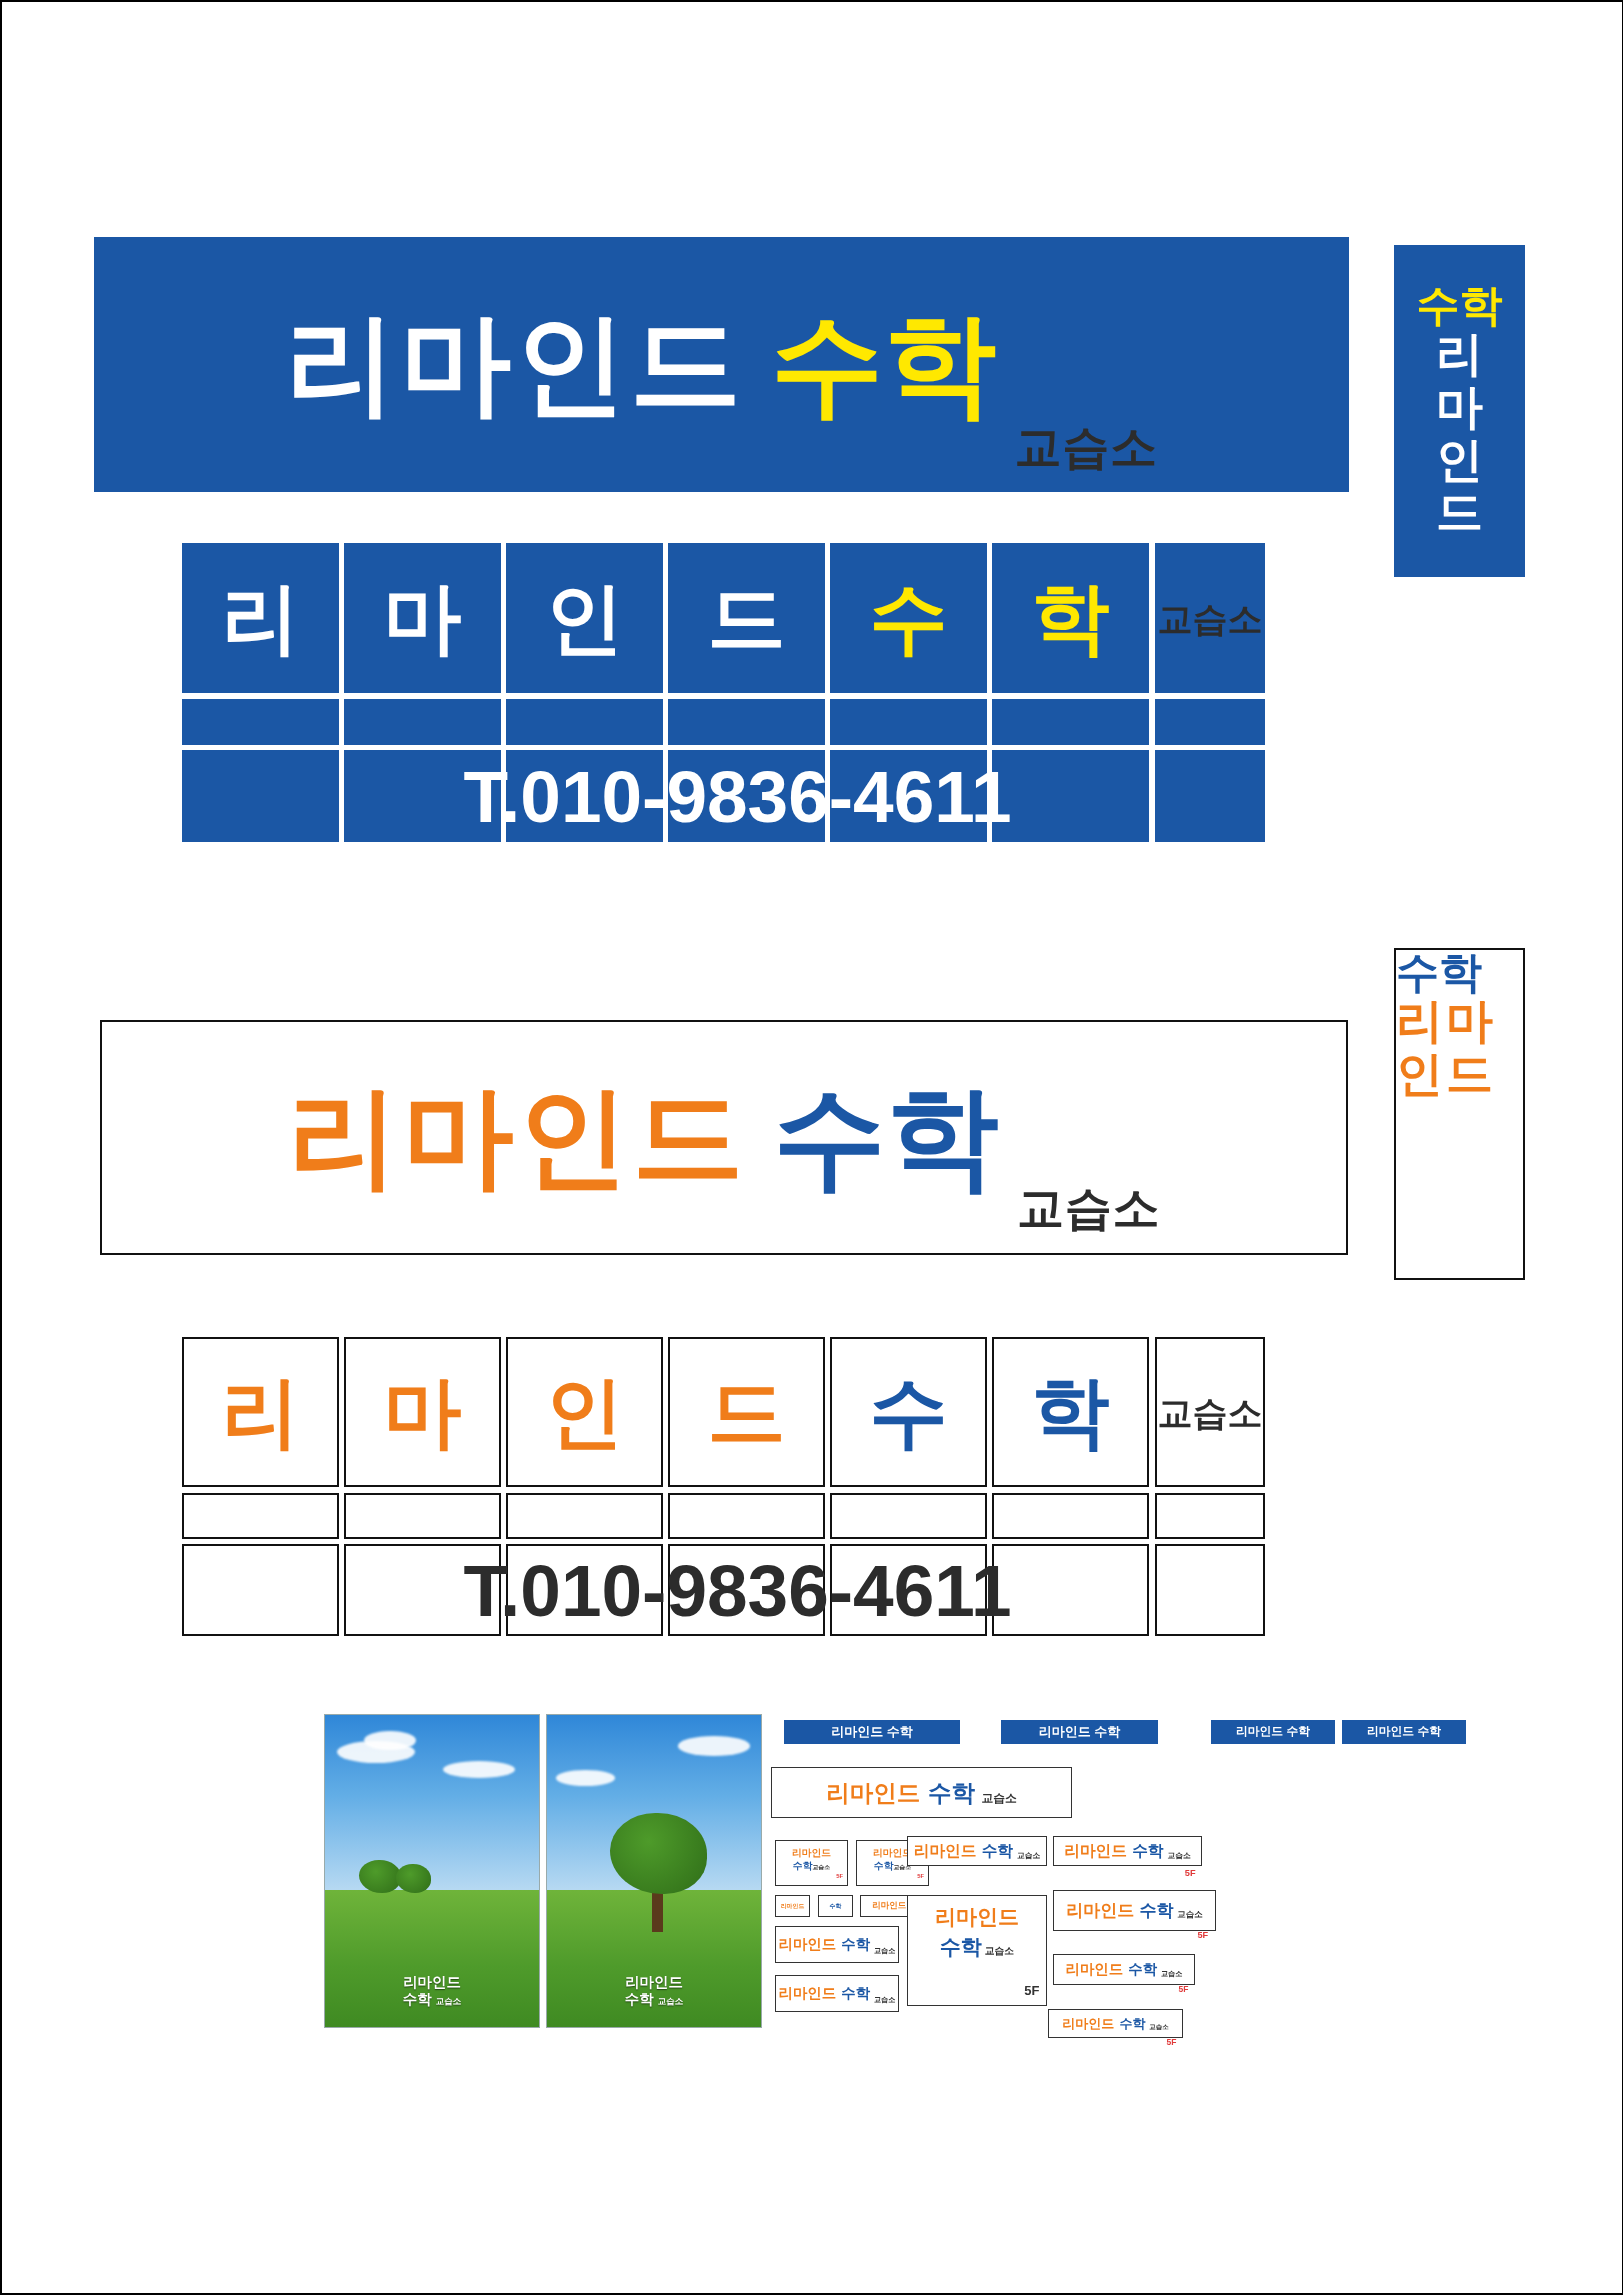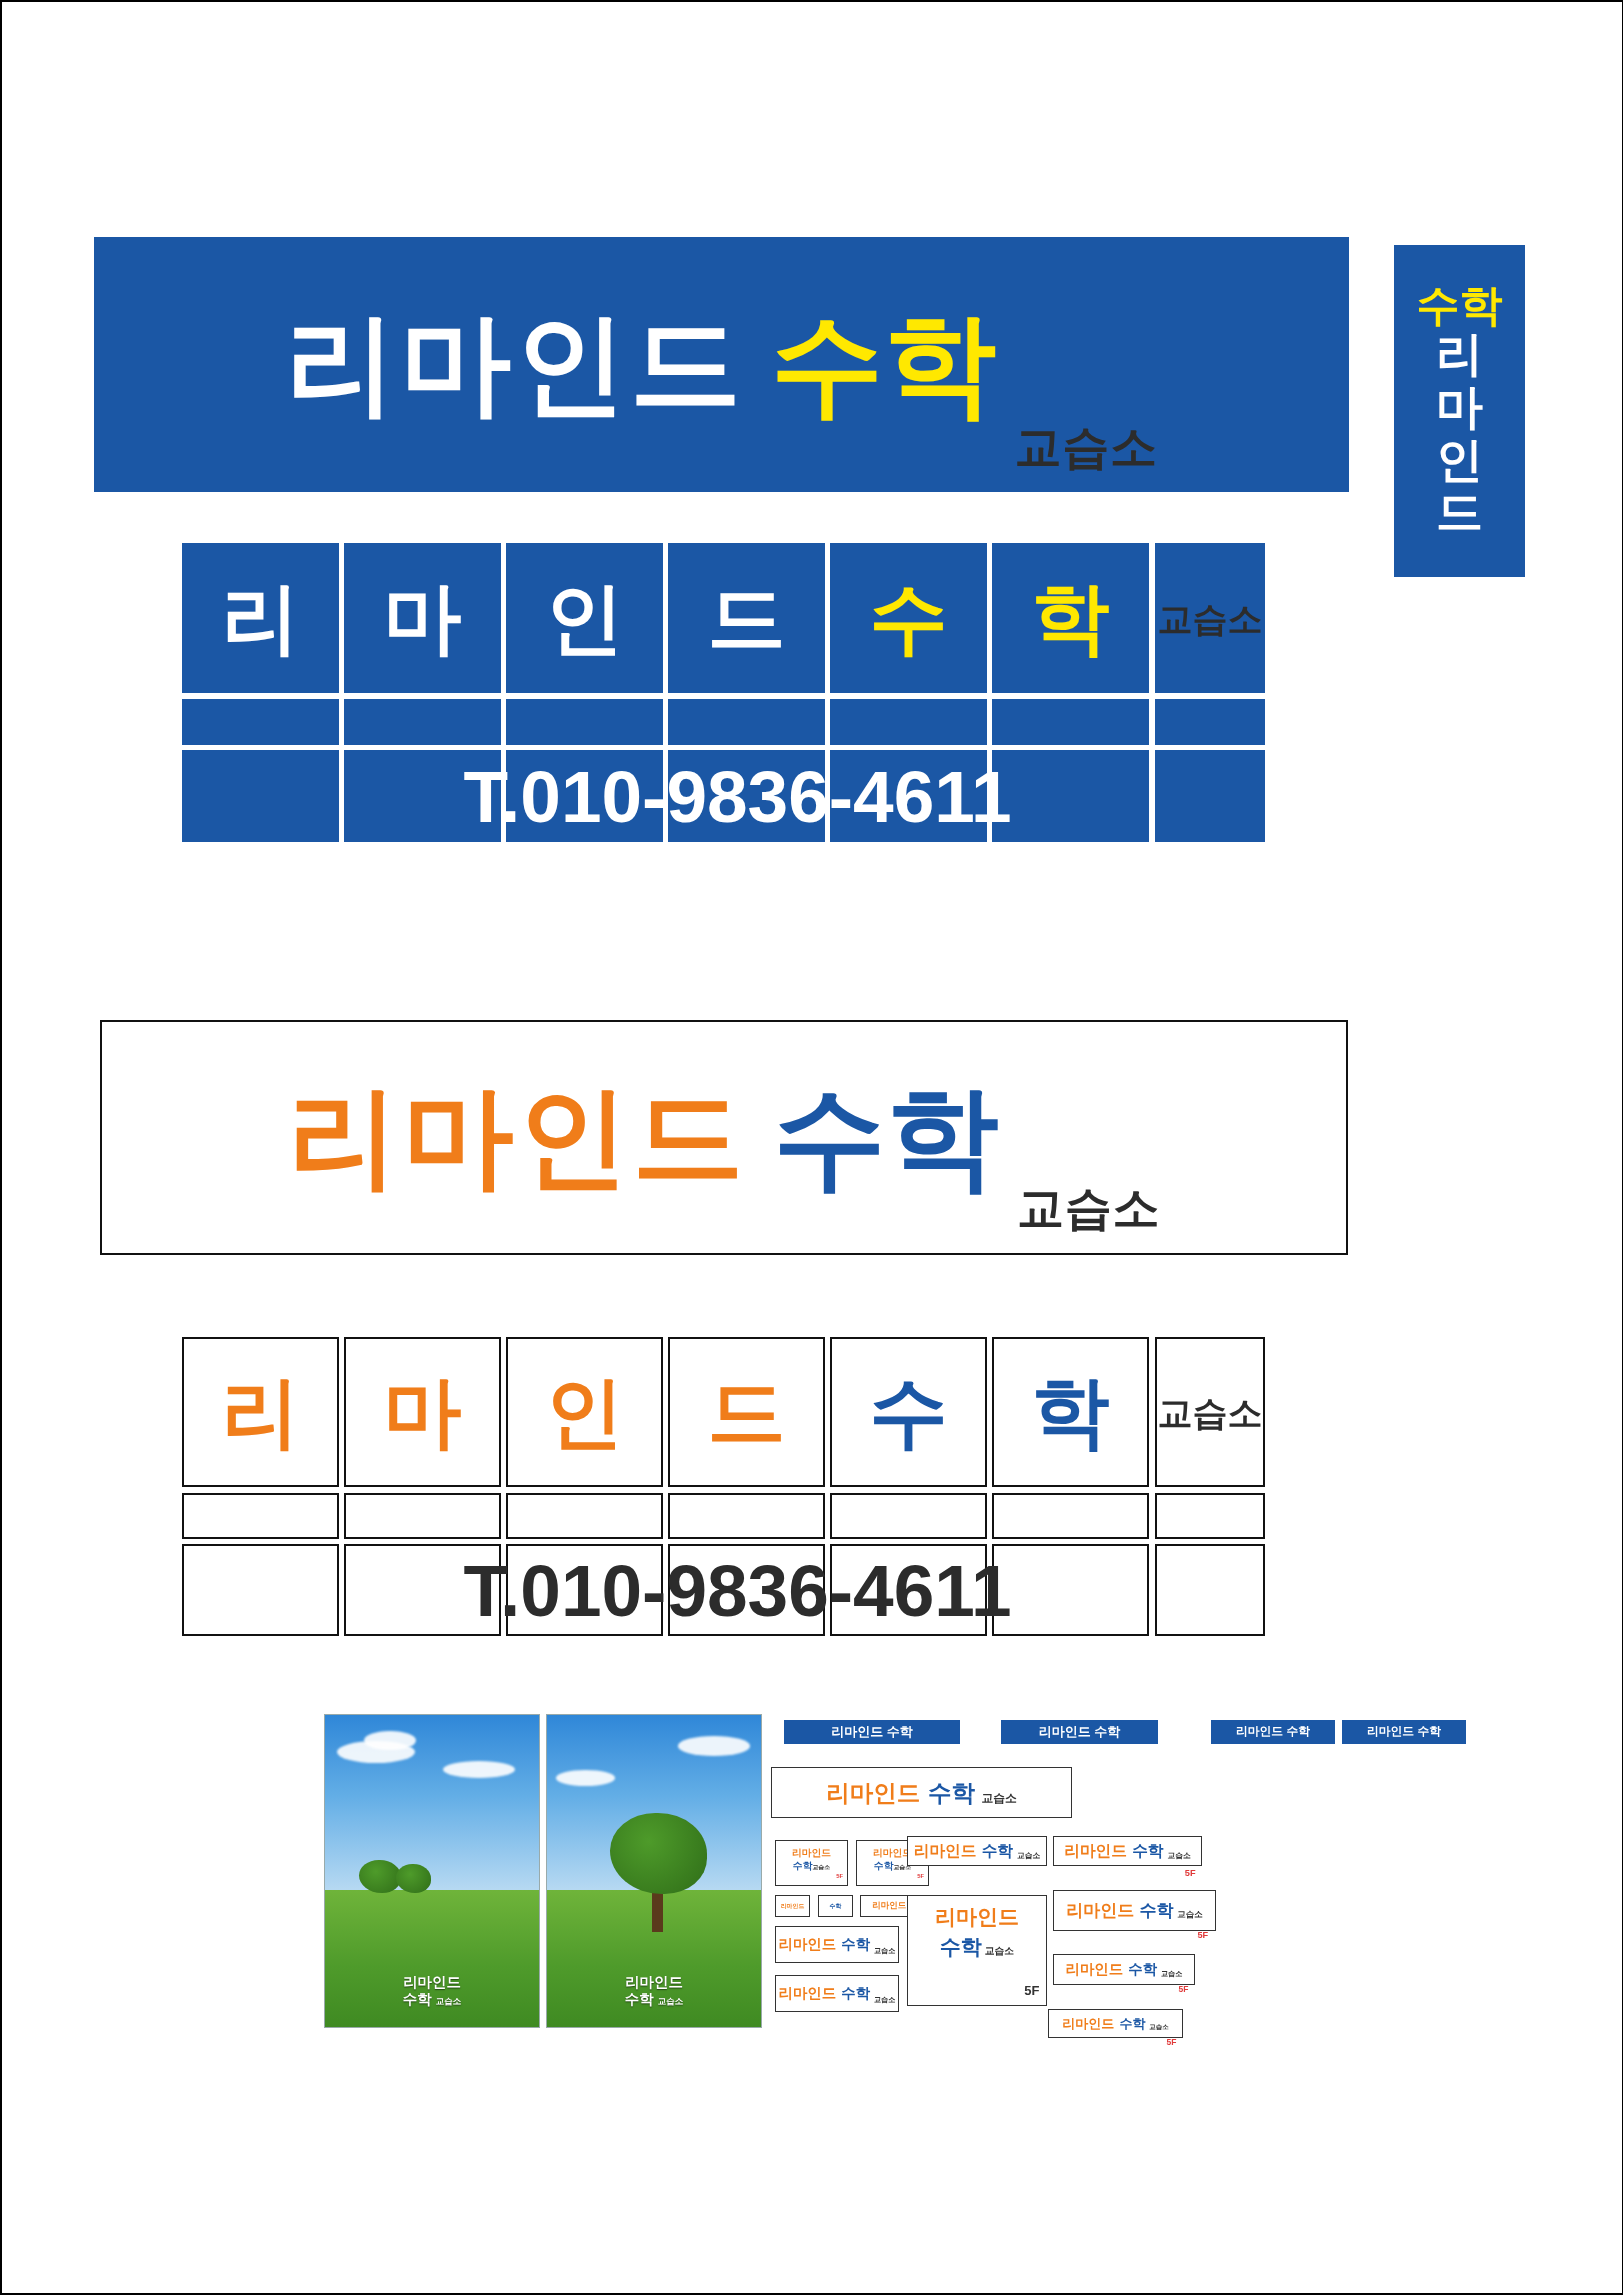--- a/index.html
+++ b/index.html
@@ -153,20 +153,29 @@
   </div>
 
   <div class="abs white bordk" id="banner2">
     <div class="inner">
       <span class="bigword corange nowrap">리마인드</span>
       <span class="bigword2 cblue nowrap">수학</span>
       <span class="smallword cdark nowrap">교습소</span>
     </div>
   </div>
 
+  <div class="abs white bordk" id="vsign2">
+    <div class="vtxt">
+      <span class="vsu cblue">수학</span>
+      <span class="vch corange">리</span>
+      <span class="vch corange">마</span>
+      <span class="vch corange">인</span>
+      <span class="vch corange">드</span>
+    </div>
+  </div>
 
   <div class="gridsign" id="grid2" style="left:180px;top:1335px;width:1082px;height:327px;">
     <div class="gcell white bordk" style="left:0px;top:0px;width:157px;height:150px;">
         <span class="gletter corange">리</span>
       </div>
     <div class="gcell white bordk" style="left:162px;top:0px;width:157px;height:150px;">
         <span class="gletter corange">마</span>
       </div>
     <div class="gcell white bordk" style="left:324px;top:0px;width:157px;height:150px;">
         <span class="gletter corange">인</span>

